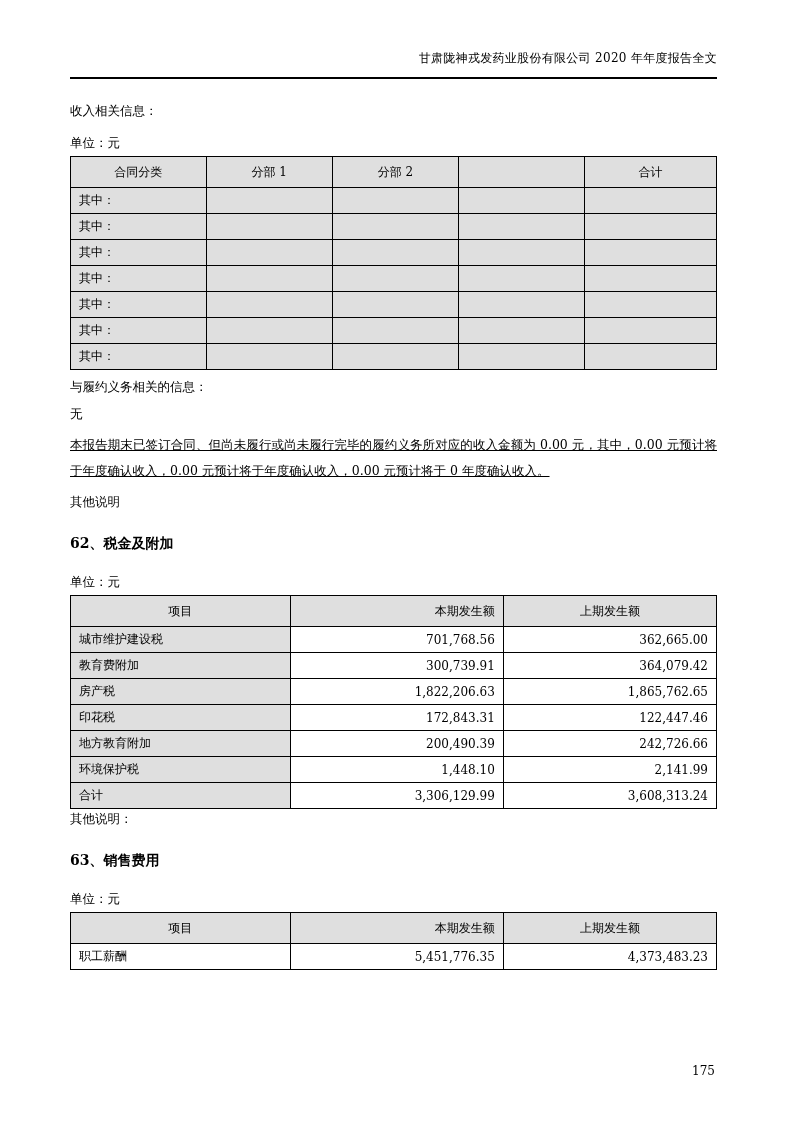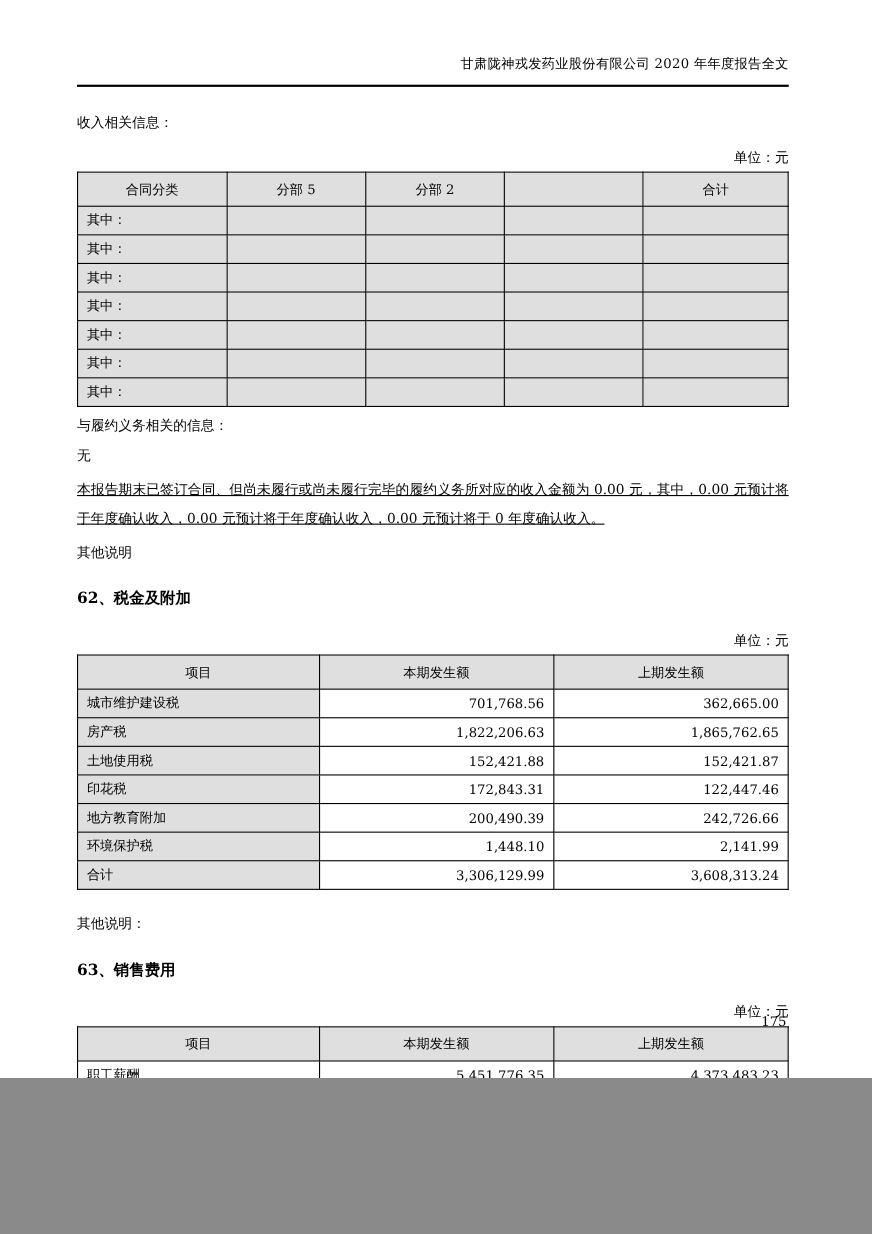--- a/index.html
+++ b/index.html
@@ -1,69 +1,69 @@
 <!DOCTYPE html>
 <html style="--shade: #dfdfdf;"><head>
 <meta charset="utf-8">
 <style>
   * { margin:0; padding:0; box-sizing:border-box; }
   html,body { background:#8a8a8a; }
   .page {
-    width:793px; height:980px; margin:0 auto; background:#ffffff;
+    width:793px; height:1122px; margin:0 auto; background:#ffffff;
     font-family:"DejaVu Serif","Liberation Serif",serif; color:#000;
     position:relative; overflow:hidden;
   }
   .content { padding:50px 76px 0 70px; }
   .doc-header {
     text-align:right; font-size:12px; letter-spacing:0.3px;
     padding-bottom:10px; border-bottom:2px solid #000;
   }
   .lbl { font-size:12.5px; }
   .mt-intro { margin-top:24px; }
-  .unit-row { text-align:right; font-size:12.5px; margin-top:15px; margin-bottom:4px; }
+  .unit-row { font-size:12.5px; margin-top:15px; margin-bottom:4px; }
   table { border-collapse:collapse; width:100%; font-size:12px; table-layout:fixed; }
   th, td { border:1px solid #000; padding:2px 8px; overflow:hidden; }
   th { background:var(--shade,#dfdfdf); font-weight:normal; text-align:center; height:31px; }
   td { height:26px; }
   
   .t1 td { background:var(--shade,#dfdfdf); text-align:left; }
   .t1 th:nth-child(1){ width:21%; } .t1 th:nth-child(2){ width:19.5%; }
   .t1 th:nth-child(3){ width:19.6%; } .t1 th:nth-child(4){ width:19.5%; }
   .t1 th:nth-child(5){ width:20.4%; }
   
   .t2 th:nth-child(1), .t3 th:nth-child(1){ width:34%; }
-  .t2 th:nth-child(2), .t3 th:nth-child(2){ width:33%; }
+  .t2 th:nth-child(2), .t3 th:nth-child(2){ width:33%;text-align:right; }
   .t2 th:nth-child(3), .t3 th:nth-child(3){ width:33%;margin-top:43px; }
   .t2 td:first-child { background:var(--shade,#dfdfdf); }
   .t2 td:first-child, .t3 td:first-child { text-align:left; }
   .t2 td:not(:first-child), .t3 td:not(:first-child) { text-align:right; }
   .note { font-size:12.5px; margin-top:10px; }
   .note-first { margin-top:9px; }
   .para { font-size:12.5px; line-height:26px; margin-top:9px; text-align:justify;text-decoration:underline; }
   .section-heading { font-size:14px; font-weight:bold; margin-top:24px; }
-  .after-table-note { font-size:12.5px; margin-top:23px; }
+  .after-table-note { font-size:12.5px; margin-top:2px; }
   .page-number { position:absolute; right:78px; bottom:44px; font-size:12px; }
 </style>
 </head>
 <body>
 
 <div class="page">
   <div class="content">
 
     <div class="doc-header">甘肃陇神戎发药业股份有限公司 2020 年年度报告全文</div>
 
     <div class="lbl mt-intro">收入相关信息：</div>
 
     <div class="unit-row">单位：元</div>
 
     <table class="t1">
       <thead>
           <tr>
             <th>合同分类</th>
-            <th>分部 5</th>
+            <th>分部 1</th>
             <th>分部 2</th>
             <th></th>
             <th>合计</th>
           </tr>
         </thead>
       <tbody>
           <tr>
             <td>其中：</td>
             <td></td>
             <td></td>
@@ -132,30 +132,30 @@
             <th>上期发生额</th>
           </tr>
         </thead>
       <tbody>
           <tr>
             <td>城市维护建设税</td>
             <td>701,768.56</td>
             <td>362,665.00</td>
           </tr>
           <tr>
+            <td>教育费附加</td>
+            <td>300,739.91</td>
+            <td>364,079.42</td>
+          </tr>
+          <tr>
             <td>房产税</td>
             <td>1,822,206.63</td>
             <td>1,865,762.65</td>
           </tr>
           <tr>
-            <td>土地使用税</td>
-            <td>152,421.88</td>
-            <td>152,421.87</td>
-          </tr>
-          <tr>
             <td>印花税</td>
             <td>172,843.31</td>
             <td>122,447.46</td>
           </tr>
           <tr>
             <td>地方教育附加</td>
             <td>200,490.39</td>
             <td>242,726.66</td>
           </tr>
           <tr>

